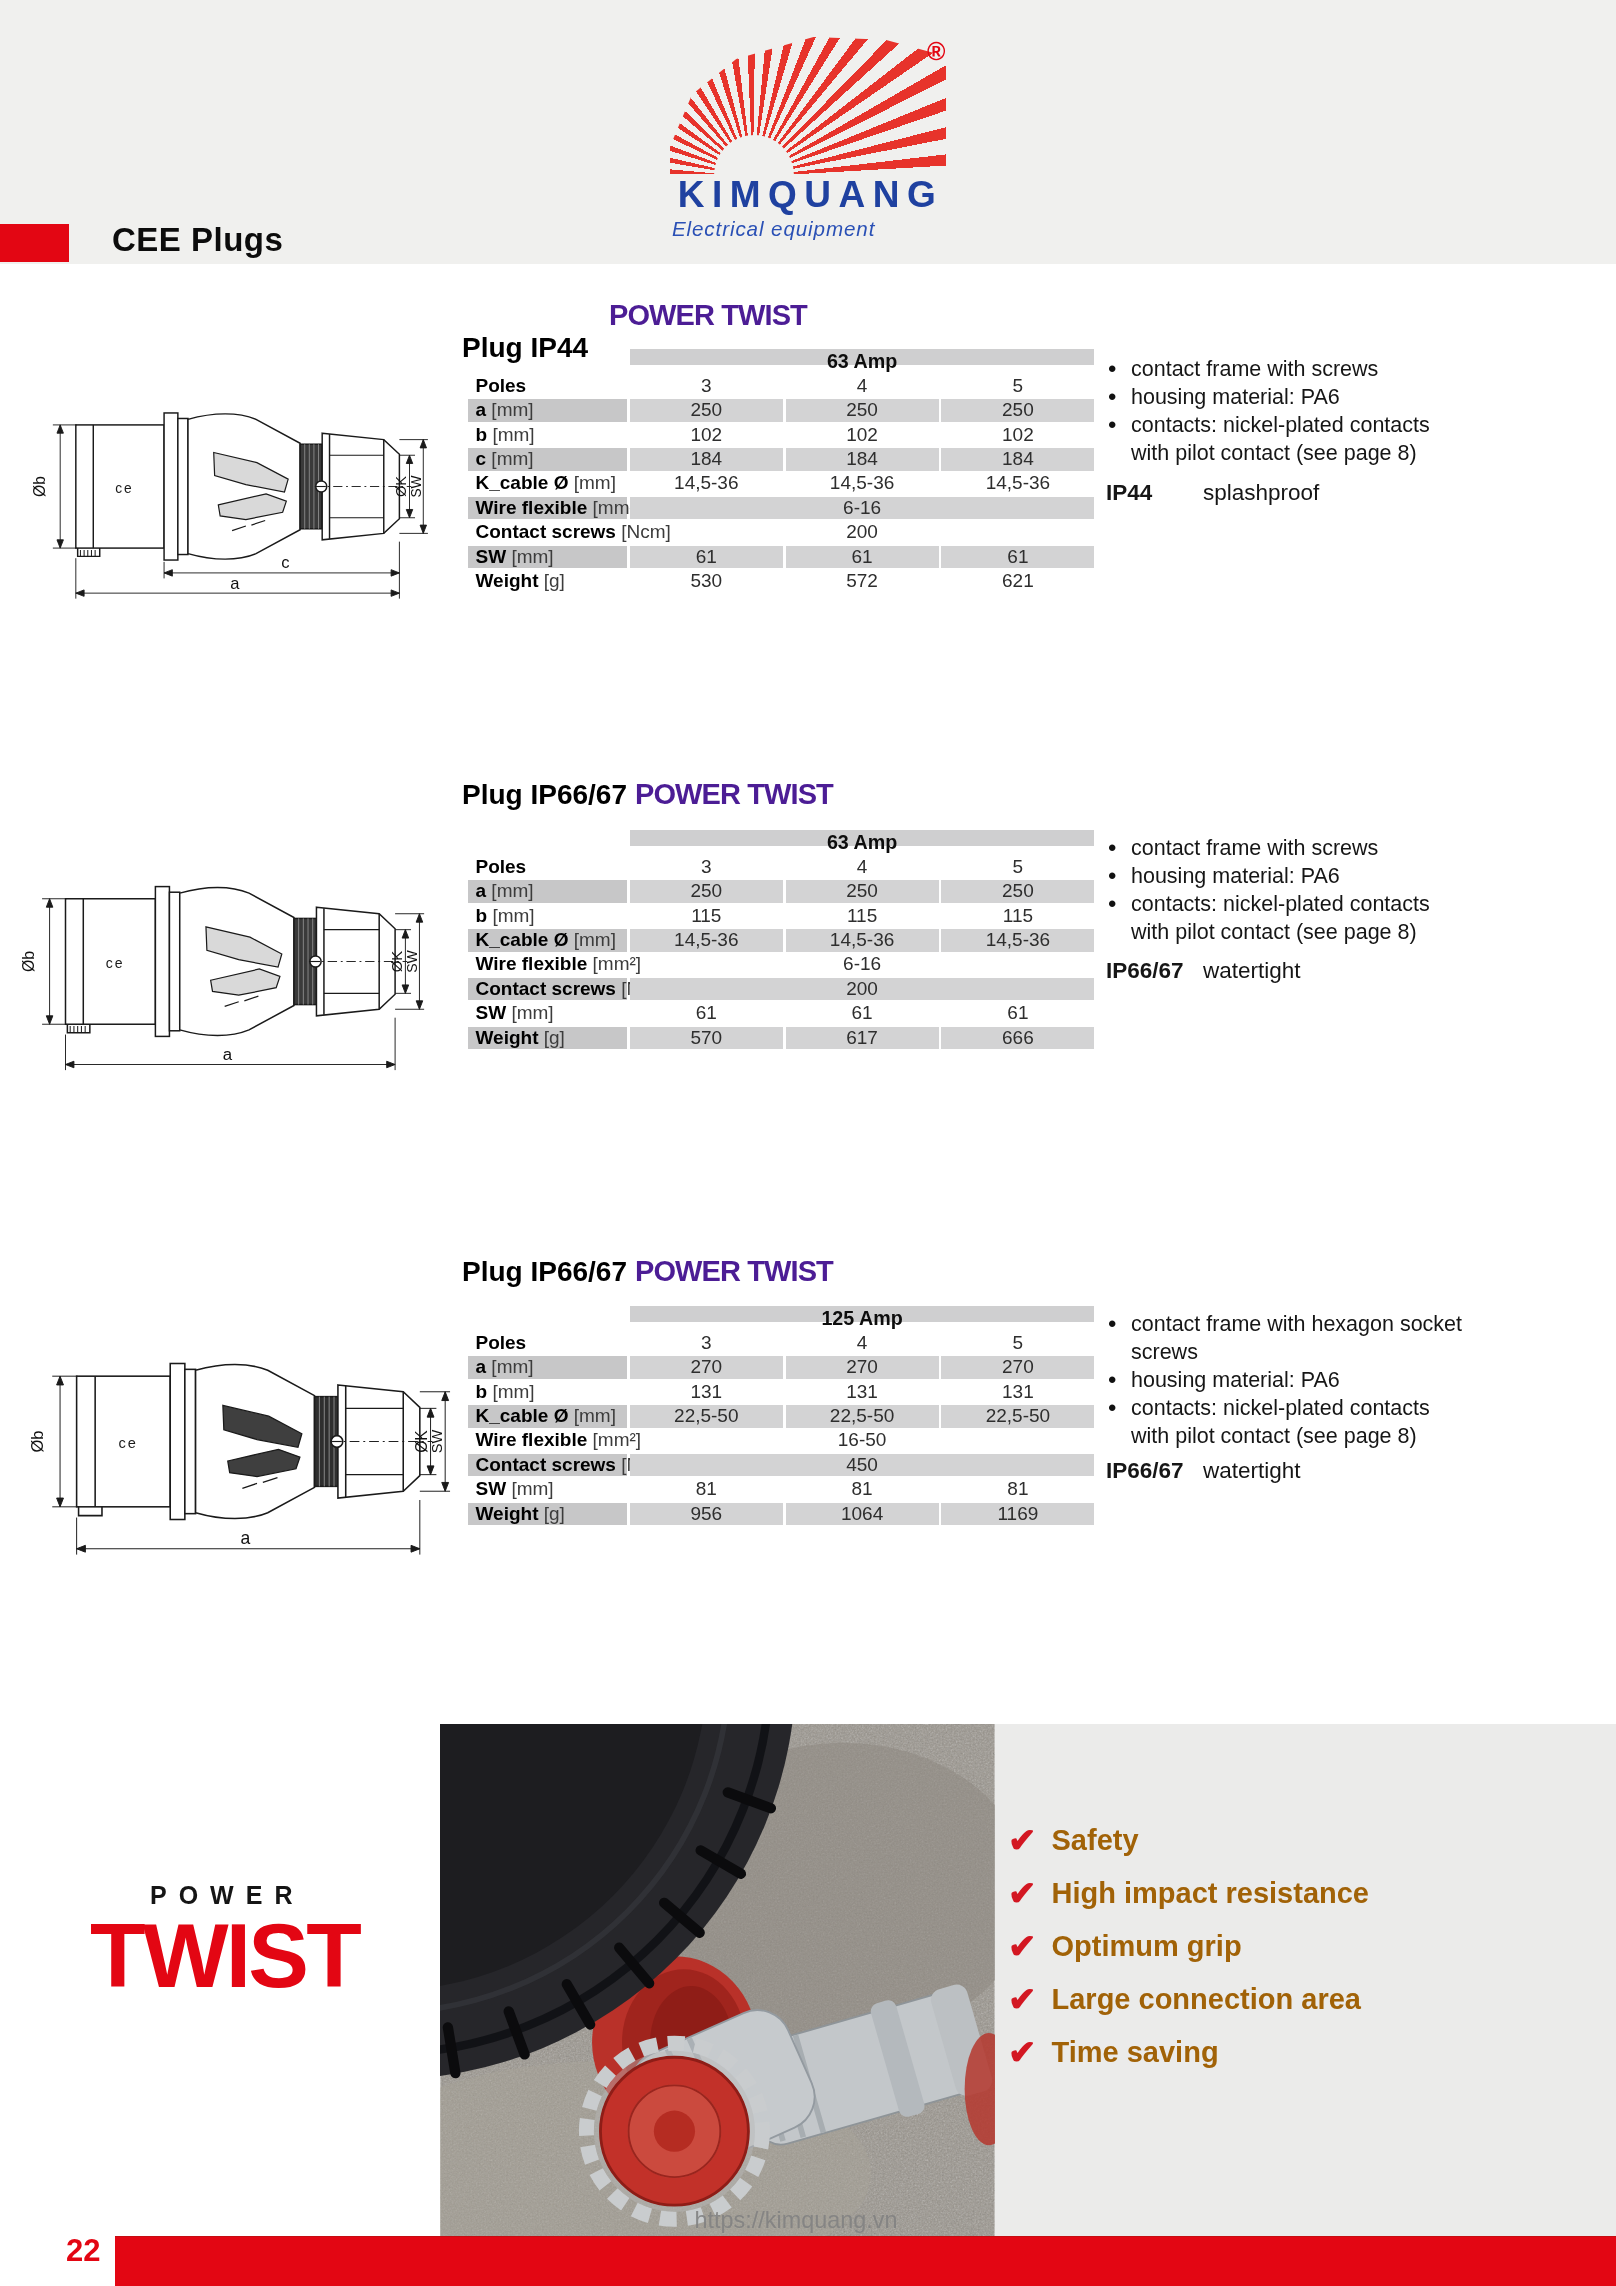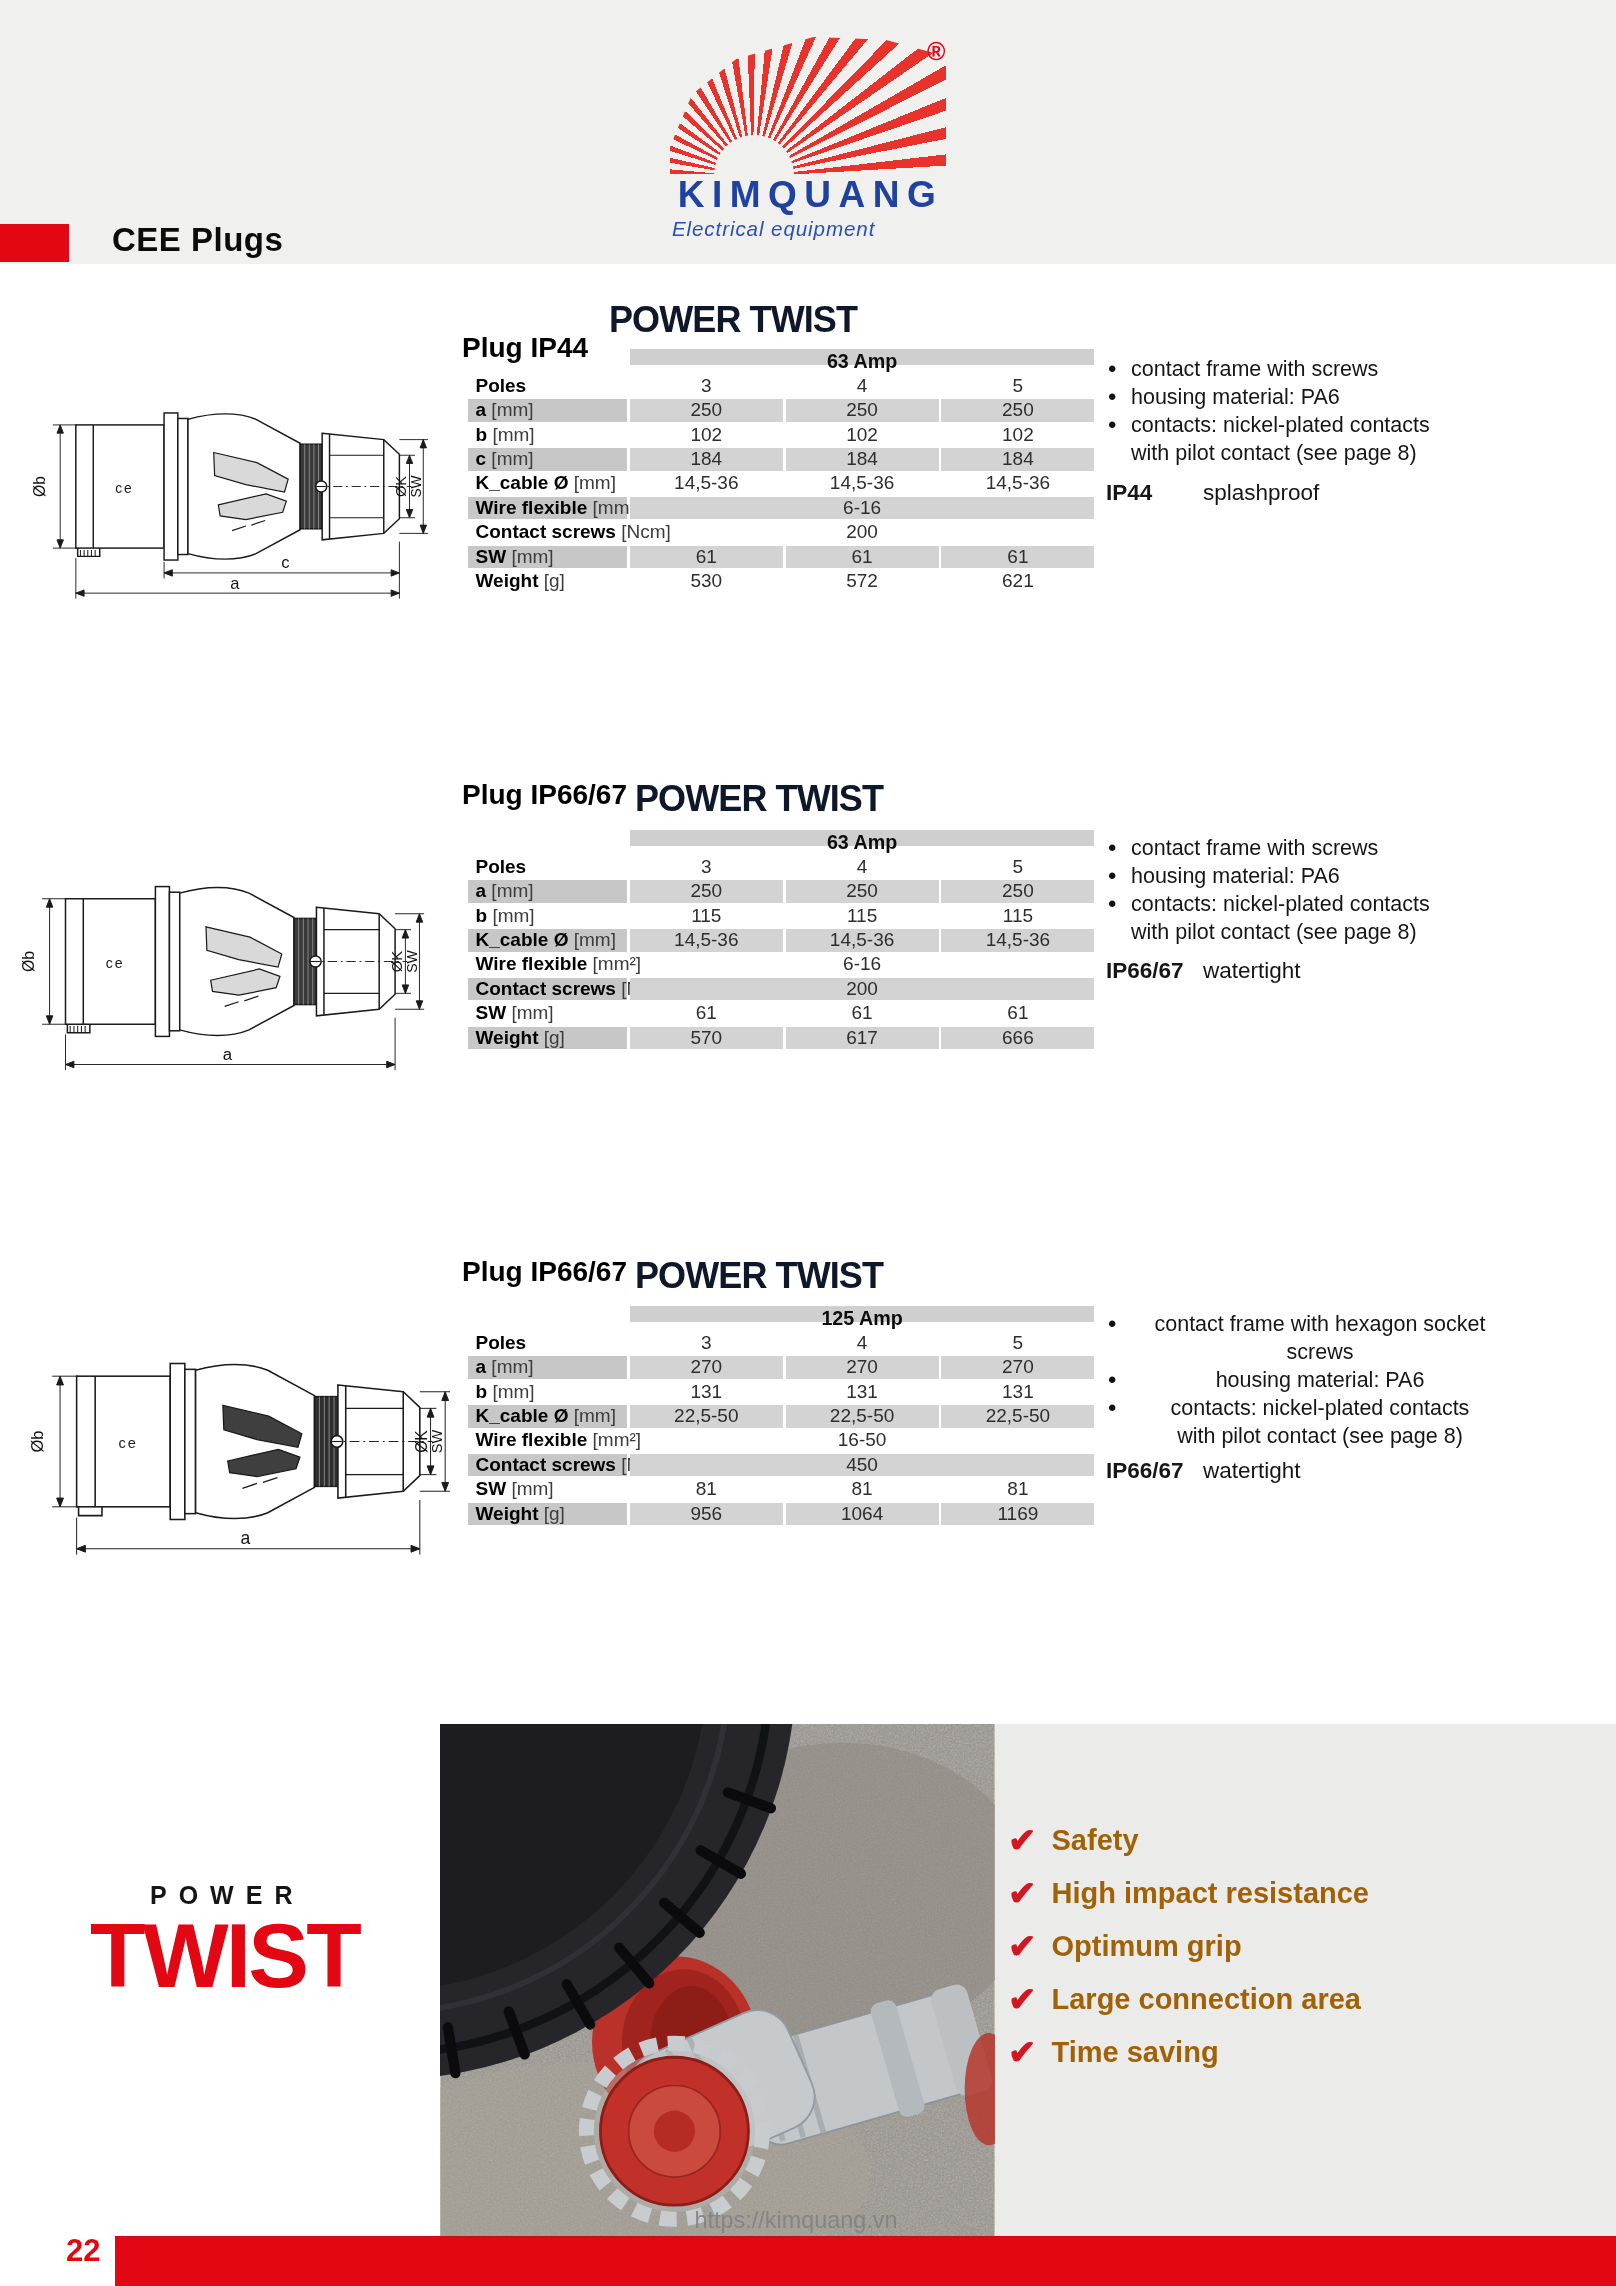--- a/index.html
+++ b/index.html
@@ -19,21 +19,21 @@
   .logo-reg{position:absolute;right:5.6px;top:0;font-size:25px;font-weight:bold;color:#e30613;z-index:3;}
   .logo-brand{position:absolute;left:0;top:137px;width:281px;text-align:center;z-index:3;
     font-weight:bold;font-size:37px;letter-spacing:7.5px;color:#1f41a0;}
   .logo-tagline{position:absolute;left:1.9px;top:180px;width:281px;text-align:left;z-index:3;
     font-style:italic;font-size:20.6px;color:#2a50b5;letter-spacing:0.9px;}
   .title-block{left:0;top:224px;width:69px;height:38px;background:#e30613;}
   .page-title{left:112px;top:221px;font-size:33px;font-weight:bold;color:#0c0c0c;letter-spacing:0.5px;}
 
   
   .sec-title{font-size:28px;font-weight:bold;color:#000;}
-  .brand-title{font-size:36px;font-weight:800;color:#0f172a;letter-spacing:-0.9px;}
+  .brand-title{font-size:29px;font-weight:800;color:#4c1d95;letter-spacing:-0.9px;}
 
   
   .ttable{display:grid;grid-template-columns:159px 153px 153px 153px;gap:1.9px 2.8px;width:626px;}
   .ttable > div{display:contents;}
   .c{height:22.5px;line-height:22.5px;font-size:19px;}
   .hd0{height:24px;}
   .hd{grid-column:2/5;height:16px;line-height:24px;background:#cfcfd0;text-align:center;font-weight:bold;font-size:19.7px;color:#0d0d0d;}
   .lb{padding-left:7.5px;color:#000;white-space:nowrap;}
   .lb b{font-weight:bold;}
   .unit{font-weight:normal;color:#3c3c3c;}
@@ -286,21 +286,21 @@
   <div><div class="c lb"><b>Poles</b> <span class="unit"></span></div><div class="c vl">3</div><div class="c vl">4</div><div class="c vl">5</div></div>
   <div class="sh"><div class="c lb"><b>a</b> <span class="unit">[mm]</span></div><div class="c vl">270</div><div class="c vl">270</div><div class="c vl">270</div></div>
   <div><div class="c lb"><b>b</b> <span class="unit">[mm]</span></div><div class="c vl">131</div><div class="c vl">131</div><div class="c vl">131</div></div>
   <div class="sh"><div class="c lb"><b>K_cable Ø</b> <span class="unit">[mm]</span></div><div class="c vl">22,5-50</div><div class="c vl">22,5-50</div><div class="c vl">22,5-50</div></div>
   <div><div class="c lb"><b>Wire flexible</b> <span class="unit">[mm²]</span></div><div class="c mg">16-50</div></div>
   <div class="sh"><div class="c lb"><b>Contact screws</b> <span class="unit">[Ncm]</span></div><div class="c mg">450</div></div>
   <div><div class="c lb"><b>SW</b> <span class="unit">[mm]</span></div><div class="c vl">81</div><div class="c vl">81</div><div class="c vl">81</div></div>
   <div class="sh"><div class="c lb"><b>Weight</b> <span class="unit">[g]</span></div><div class="c vl">956</div><div class="c vl">1064</div><div class="c vl">1169</div></div>
 </div>
 
-<div class="abs bullets" style="left:1106px;top:1300px;text-align:center;">
+<div class="abs bullets" style="left:1106px;top:1300px;">
   <div class="bi">contact frame with hexagon socket
 screws</div>
   <div class="bi">housing material: PA6</div>
   <div class="bi">contacts: nickel-plated contacts
 with pilot contact (see page 8)</div>
 </div>
 <div class="abs ipline" style="left:1106px;top:1458px;">
   <b>IP66/67</b><span>watertight</span>
 </div>
 

